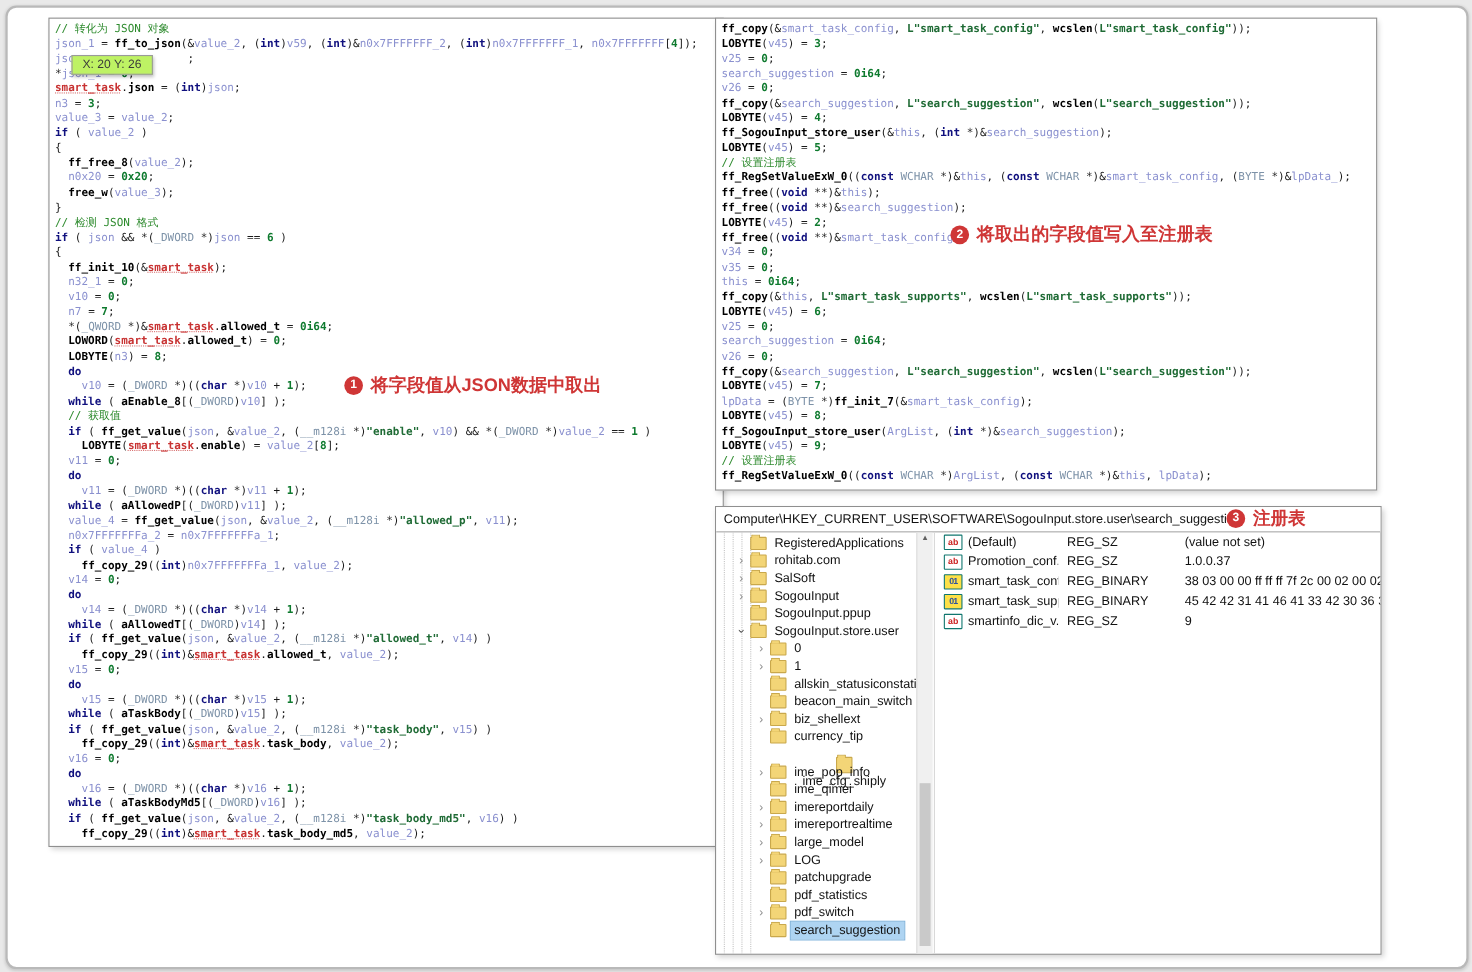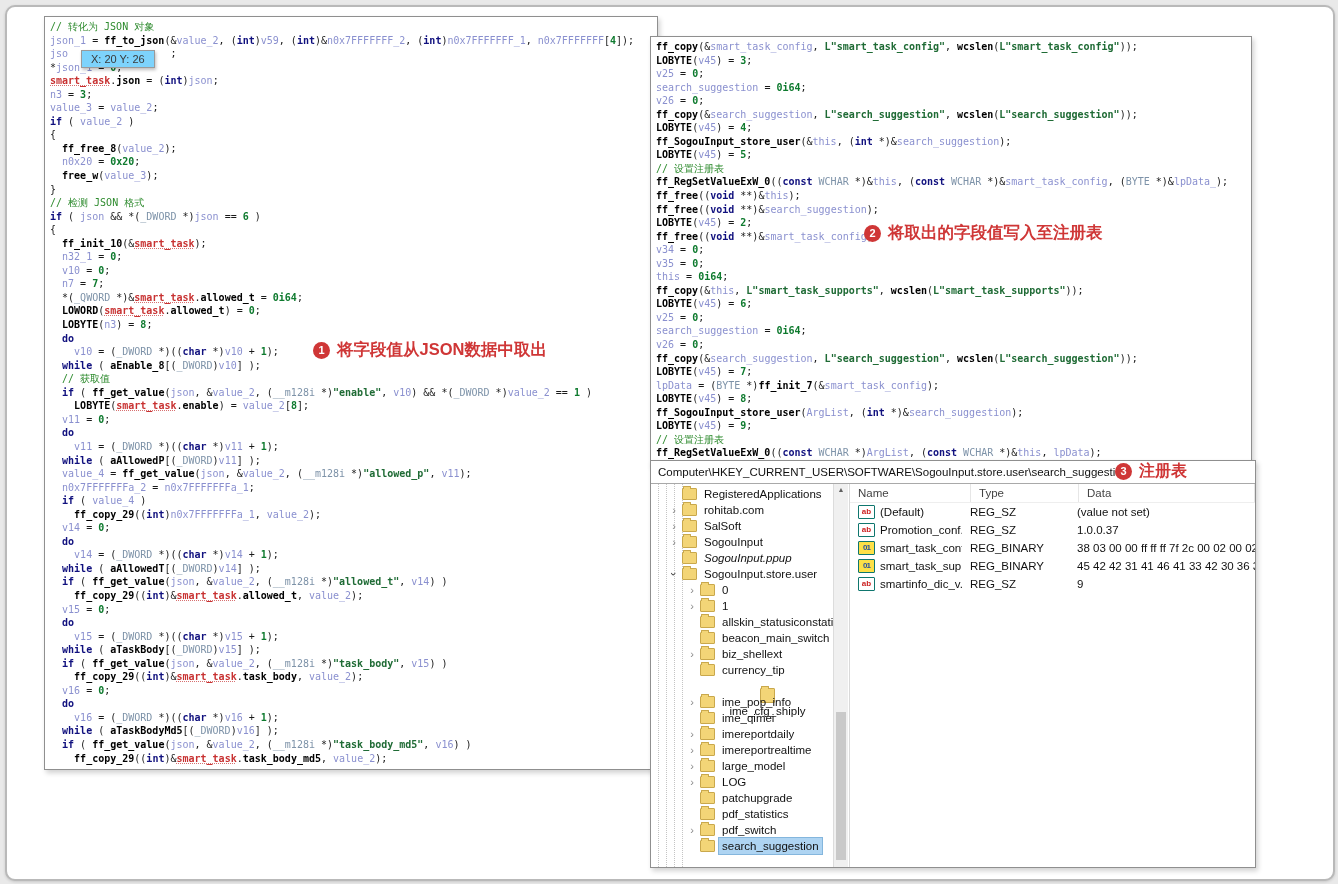--- a/index.html
+++ b/index.html
@@ -19,21 +19,21 @@
   .f{color:#000;font-weight:bold;}     
   .m{color:#000;font-weight:bold;}     
   .s{color:#1f6b35;font-weight:bold;}  
   .r{color:#c83232;font-weight:bold;text-decoration:underline dotted #d87070;} 
   
   .anno{position:absolute;display:flex;align-items:center;gap:7px;color:#cf3636;
     font-weight:bold;font-size:16.5px;white-space:nowrap;}
   .anno .dot{width:17px;height:17px;border-radius:50%;background:#cf3636;color:#fff;
     font-size:11px;line-height:17px;text-align:center;font-weight:bold;flex:0 0 17px;}
   
-  #coordtip{position:absolute;left:36px;top:33px;background:#7dd3fc;border:1px solid #9a9a9a;
+  #coordtip{position:absolute;left:20px;top:33px;background:#bef264;border:1px solid #9a9a9a;
     box-shadow:1px 2px 3px rgba(0,0,0,.25);font-size:11px;color:#3a3a3a;padding:2px 9px;z-index:5;}
   
   #regaddr{position:absolute;left:0;top:0;right:0;height:22px;border-bottom:1px solid #a9a9a9;
     background:#fff;font-size:11.5px;line-height:22px;padding-left:7px;color:#111;}
   #regbody{position:absolute;left:0;top:23px;right:0;bottom:0;}
   #regtree{position:absolute;left:0;top:0;width:197px;bottom:0;overflow:hidden;font-size:11.5px;}
   .guide{position:absolute;top:0;bottom:0;width:0;border-left:1px dotted #c4c4c4;}
   .trow{height:16px;line-height:16px;display:flex;align-items:center;white-space:nowrap;position:relative;}
   .exp{width:10px;text-align:center;color:#8a8a8a;font-size:11px;flex:0 0 10px;}
   .exp.e{transform:rotate(90deg);color:#3a3a3a;}
@@ -67,21 +67,21 @@
 
   <div class="panel" style="left:13px;top:9px;width:612px;height:752px;margin-left:24px;">
     <div class="code" id="code-left"><div class="ln"><span class="c">// 转化为 JSON 对象</span></div><div class="ln"><span class="v">json_1</span> = <span class="f">ff_to_json</span>(&amp;<span class="v">value_2</span>, (<span class="k">int</span>)<span class="v">v59</span>, (<span class="k">int</span>)&amp;<span class="v">n0x7FFFFFFF_2</span>, (<span class="k">int</span>)<span class="v">n0x7FFFFFFF_1</span>, <span class="v">n0x7FFFFFFF</span>[<span class="n">4</span>]);</div><div class="ln"><span class="v">jso</span>                 ;</div><div class="ln">*<span class="v">json_1</span> = <span class="n">0</span>;</div><div class="ln"><span class="r">smart_task</span>.<span class="m">json</span> = (<span class="k">int</span>)<span class="v">json</span>;</div><div class="ln"><span class="v">n3</span> = <span class="n">3</span>;</div><div class="ln"><span class="v">value_3</span> = <span class="v">value_2</span>;</div><div class="ln"><span class="k">if</span> ( <span class="v">value_2</span> )</div><div class="ln">{</div><div class="ln">  <span class="f">ff_free_8</span>(<span class="v">value_2</span>);</div><div class="ln">  <span class="v">n0x20</span> = <span class="n">0x20</span>;</div><div class="ln">  <span class="f">free_w</span>(<span class="v">value_3</span>);</div><div class="ln">}</div><div class="ln"><span class="c">// 检测 JSON 格式</span></div><div class="ln"><span class="k">if</span> ( <span class="v">json</span> &amp;&amp; *(<span class="t">_DWORD</span> *)<span class="v">json</span> == <span class="n">6</span> )</div><div class="ln">{</div><div class="ln">  <span class="f">ff_init_10</span>(&amp;<span class="r">smart_task</span>);</div><div class="ln">  <span class="v">n32_1</span> = <span class="n">0</span>;</div><div class="ln">  <span class="v">v10</span> = <span class="n">0</span>;</div><div class="ln">  <span class="v">n7</span> = <span class="n">7</span>;</div><div class="ln">  *(<span class="t">_QWORD</span> *)&amp;<span class="r">smart_task</span>.<span class="m">allowed_t</span> = <span class="n">0i64</span>;</div><div class="ln">  <span class="f">LOWORD</span>(<span class="r">smart_task</span>.<span class="m">allowed_t</span>) = <span class="n">0</span>;</div><div class="ln">  <span class="f">LOBYTE</span>(<span class="v">n3</span>) = <span class="n">8</span>;</div><div class="ln">  <span class="k">do</span></div><div class="ln">    <span class="v">v10</span> = (<span class="t">_DWORD</span> *)((<span class="k">char</span> *)<span class="v">v10</span> + <span class="n">1</span>);</div><div class="ln">  <span class="k">while</span> ( <span class="f">aEnable_8</span>[(<span class="t">_DWORD</span>)<span class="v">v10</span>] );</div><div class="ln"><span class="c">  // 获取值</span></div><div class="ln">  <span class="k">if</span> ( <span class="f">ff_get_value</span>(<span class="v">json</span>, &amp;<span class="v">value_2</span>, (<span class="t">__m128i</span> *)<span class="s">"enable"</span>, <span class="v">v10</span>) &amp;&amp; *(<span class="t">_DWORD</span> *)<span class="v">value_2</span> == <span class="n">1</span> )</div><div class="ln">    <span class="f">LOBYTE</span>(<span class="r">smart_task</span>.<span class="m">enable</span>) = <span class="v">value_2</span>[<span class="n">8</span>];</div><div class="ln">  <span class="v">v11</span> = <span class="n">0</span>;</div><div class="ln">  <span class="k">do</span></div><div class="ln">    <span class="v">v11</span> = (<span class="t">_DWORD</span> *)((<span class="k">char</span> *)<span class="v">v11</span> + <span class="n">1</span>);</div><div class="ln">  <span class="k">while</span> ( <span class="f">aAllowedP</span>[(<span class="t">_DWORD</span>)<span class="v">v11</span>] );</div><div class="ln">  <span class="v">value_4</span> = <span class="f">ff_get_value</span>(<span class="v">json</span>, &amp;<span class="v">value_2</span>, (<span class="t">__m128i</span> *)<span class="s">"allowed_p"</span>, <span class="v">v11</span>);</div><div class="ln">  <span class="v">n0x7FFFFFFFa_2</span> = <span class="v">n0x7FFFFFFFa_1</span>;</div><div class="ln">  <span class="k">if</span> ( <span class="v">value_4</span> )</div><div class="ln">    <span class="f">ff_copy_29</span>((<span class="k">int</span>)<span class="v">n0x7FFFFFFFa_1</span>, <span class="v">value_2</span>);</div><div class="ln">  <span class="v">v14</span> = <span class="n">0</span>;</div><div class="ln">  <span class="k">do</span></div><div class="ln">    <span class="v">v14</span> = (<span class="t">_DWORD</span> *)((<span class="k">char</span> *)<span class="v">v14</span> + <span class="n">1</span>);</div><div class="ln">  <span class="k">while</span> ( <span class="f">aAllowedT</span>[(<span class="t">_DWORD</span>)<span class="v">v14</span>] );</div><div class="ln">  <span class="k">if</span> ( <span class="f">ff_get_value</span>(<span class="v">json</span>, &amp;<span class="v">value_2</span>, (<span class="t">__m128i</span> *)<span class="s">"allowed_t"</span>, <span class="v">v14</span>) )</div><div class="ln">    <span class="f">ff_copy_29</span>((<span class="k">int</span>)&amp;<span class="r">smart_task</span>.<span class="m">allowed_t</span>, <span class="v">value_2</span>);</div><div class="ln">  <span class="v">v15</span> = <span class="n">0</span>;</div><div class="ln">  <span class="k">do</span></div><div class="ln">    <span class="v">v15</span> = (<span class="t">_DWORD</span> *)((<span class="k">char</span> *)<span class="v">v15</span> + <span class="n">1</span>);</div><div class="ln">  <span class="k">while</span> ( <span class="f">aTaskBody</span>[(<span class="t">_DWORD</span>)<span class="v">v15</span>] );</div><div class="ln">  <span class="k">if</span> ( <span class="f">ff_get_value</span>(<span class="v">json</span>, &amp;<span class="v">value_2</span>, (<span class="t">__m128i</span> *)<span class="s">"task_body"</span>, <span class="v">v15</span>) )</div><div class="ln">    <span class="f">ff_copy_29</span>((<span class="k">int</span>)&amp;<span class="r">smart_task</span>.<span class="m">task_body</span>, <span class="v">value_2</span>);</div><div class="ln">  <span class="v">v16</span> = <span class="n">0</span>;</div><div class="ln">  <span class="k">do</span></div><div class="ln">    <span class="v">v16</span> = (<span class="t">_DWORD</span> *)((<span class="k">char</span> *)<span class="v">v16</span> + <span class="n">1</span>);</div><div class="ln">  <span class="k">while</span> ( <span class="f">aTaskBodyMd5</span>[(<span class="t">_DWORD</span>)<span class="v">v16</span>] );</div><div class="ln">  <span class="k">if</span> ( <span class="f">ff_get_value</span>(<span class="v">json</span>, &amp;<span class="v">value_2</span>, (<span class="t">__m128i</span> *)<span class="s">"task_body_md5"</span>, <span class="v">v16</span>) )</div><div class="ln">    <span class="f">ff_copy_29</span>((<span class="k">int</span>)&amp;<span class="r">smart_task</span>.<span class="m">task_body_md5</span>, <span class="v">value_2</span>);</div></div>
     <div id="coordtip">X: 20 Y: 26</div>
     <div class="anno" style="left:268px;top:322px;">
       <span class="dot">1</span>
       <span>将字段值从JSON数据中取出</span>
     </div>
   </div>
 
-  <div class="panel" style="left:643px;top:9px;width:600px;height:428px;margin-top:20px;">
+  <div class="panel" style="left:643px;top:9px;width:600px;height:428px;">
     <div class="code" id="code-right"><div class="ln"><span class="f">ff_copy</span>(&amp;<span class="v">smart_task_config</span>, <span class="s">L"smart_task_config"</span>, <span class="f">wcslen</span>(<span class="s">L"smart_task_config"</span>));</div><div class="ln"><span class="f">LOBYTE</span>(<span class="v">v45</span>) = <span class="n">3</span>;</div><div class="ln"><span class="v">v25</span> = <span class="n">0</span>;</div><div class="ln"><span class="v">search_suggestion</span> = <span class="n">0i64</span>;</div><div class="ln"><span class="v">v26</span> = <span class="n">0</span>;</div><div class="ln"><span class="f">ff_copy</span>(&amp;<span class="v">search_suggestion</span>, <span class="s">L"search_suggestion"</span>, <span class="f">wcslen</span>(<span class="s">L"search_suggestion"</span>));</div><div class="ln"><span class="f">LOBYTE</span>(<span class="v">v45</span>) = <span class="n">4</span>;</div><div class="ln"><span class="f">ff_SogouInput_store_user</span>(&amp;<span class="v">this</span>, (<span class="k">int</span> *)&amp;<span class="v">search_suggestion</span>);</div><div class="ln"><span class="f">LOBYTE</span>(<span class="v">v45</span>) = <span class="n">5</span>;</div><div class="ln"><span class="c">// 设置注册表</span></div><div class="ln"><span class="f">ff_RegSetValueExW_0</span>((<span class="k">const</span> <span class="t">WCHAR</span> *)&amp;<span class="v">this</span>, (<span class="k">const</span> <span class="t">WCHAR</span> *)&amp;<span class="v">smart_task_config</span>, (<span class="t">BYTE</span> *)&amp;<span class="v">lpData_</span>);</div><div class="ln"><span class="f">ff_free</span>((<span class="k">void</span> **)&amp;<span class="v">this</span>);</div><div class="ln"><span class="f">ff_free</span>((<span class="k">void</span> **)&amp;<span class="v">search_suggestion</span>);</div><div class="ln"><span class="f">LOBYTE</span>(<span class="v">v45</span>) = <span class="n">2</span>;</div><div class="ln"><span class="f">ff_free</span>((<span class="k">void</span> **)&amp;<span class="v">smart_task_config</span>);</div><div class="ln"><span class="v">v34</span> = <span class="n">0</span>;</div><div class="ln"><span class="v">v35</span> = <span class="n">0</span>;</div><div class="ln"><span class="v">this</span> = <span class="n">0i64</span>;</div><div class="ln"><span class="f">ff_copy</span>(&amp;<span class="v">this</span>, <span class="s">L"smart_task_supports"</span>, <span class="f">wcslen</span>(<span class="s">L"smart_task_supports"</span>));</div><div class="ln"><span class="f">LOBYTE</span>(<span class="v">v45</span>) = <span class="n">6</span>;</div><div class="ln"><span class="v">v25</span> = <span class="n">0</span>;</div><div class="ln"><span class="v">search_suggestion</span> = <span class="n">0i64</span>;</div><div class="ln"><span class="v">v26</span> = <span class="n">0</span>;</div><div class="ln"><span class="f">ff_copy</span>(&amp;<span class="v">search_suggestion</span>, <span class="s">L"search_suggestion"</span>, <span class="f">wcslen</span>(<span class="s">L"search_suggestion"</span>));</div><div class="ln"><span class="f">LOBYTE</span>(<span class="v">v45</span>) = <span class="n">7</span>;</div><div class="ln"><span class="v">lpData</span> = (<span class="t">BYTE</span> *)<span class="f">ff_init_7</span>(&amp;<span class="v">smart_task_config</span>);</div><div class="ln"><span class="f">LOBYTE</span>(<span class="v">v45</span>) = <span class="n">8</span>;</div><div class="ln"><span class="f">ff_SogouInput_store_user</span>(<span class="v">ArgList</span>, (<span class="k">int</span> *)&amp;<span class="v">search_suggestion</span>);</div><div class="ln"><span class="f">LOBYTE</span>(<span class="v">v45</span>) = <span class="n">9</span>;</div><div class="ln"><span class="c">// 设置注册表</span></div><div class="ln"><span class="f">ff_RegSetValueExW_0</span>((<span class="k">const</span> <span class="t">WCHAR</span> *)<span class="v">ArgList</span>, (<span class="k">const</span> <span class="t">WCHAR</span> *)&amp;<span class="v">this</span>, <span class="v">lpData</span>);</div></div>
     <div class="anno" style="left:213px;top:185px;">
       <span class="dot">2</span>
       <span>将取出的字段值写入至注册表</span>
     </div>
   </div>
 
   <div class="panel" style="left:643px;top:453px;width:604px;height:406px;">
     <div id="regaddr">Computer\HKEY_CURRENT_USER\SOFTWARE\SogouInput.store.user\search_suggestion</div>
     <div class="anno" style="left:464px;top:0px;font-size:16px;">
@@ -108,21 +108,21 @@
             <div class="trow" style="padding-left:18px;">
               <span class="exp">›</span>
               <span class="folder"></span>
               <span class="tlabel">SalSoft</span>
             </div>
             <div class="trow" style="padding-left:18px;">
               <span class="exp">›</span>
               <span class="folder"></span>
               <span class="tlabel">SogouInput</span>
             </div>
-            <div class="trow" style="padding-left:18px;font-style:italic;">
+            <div class="trow" style="padding-left:18px;">
               <span class="exp"></span>
               <span class="folder"></span>
               <span class="tlabel">SogouInput.ppup</span>
             </div>
             <div class="trow" style="padding-left:18px;">
               <span class="exp e">›</span>
               <span class="folder"></span>
               <span class="tlabel">SogouInput.store.user</span>
             </div>
             <div class="trow" style="padding-left:36px;">
@@ -210,25 +210,20 @@
               <span class="folder"></span>
               <span class="tlabel">search_suggestion</span>
             </div>
           </div>
         <div id="treesb">
           <div class="up">▲</div>
           <div class="thumb"></div>
         </div>
       </div>
       <div id="regvals">
-        <div class="vhead">
-          <span class="col-name">Name</span>
-          <span class="col-type">Type</span>
-          <span class="col-data">Data</span>
-        </div>
         <div id="valrows">
             <div class="vrow">
               <span class="col-name">
                 <span class="ico str">ab</span>
                 <span>(Default)</span>
               </span>
               <span class="col-type">REG_SZ</span>
               <span class="col-data">(value not set)</span>
             </div>
             <div class="vrow">

